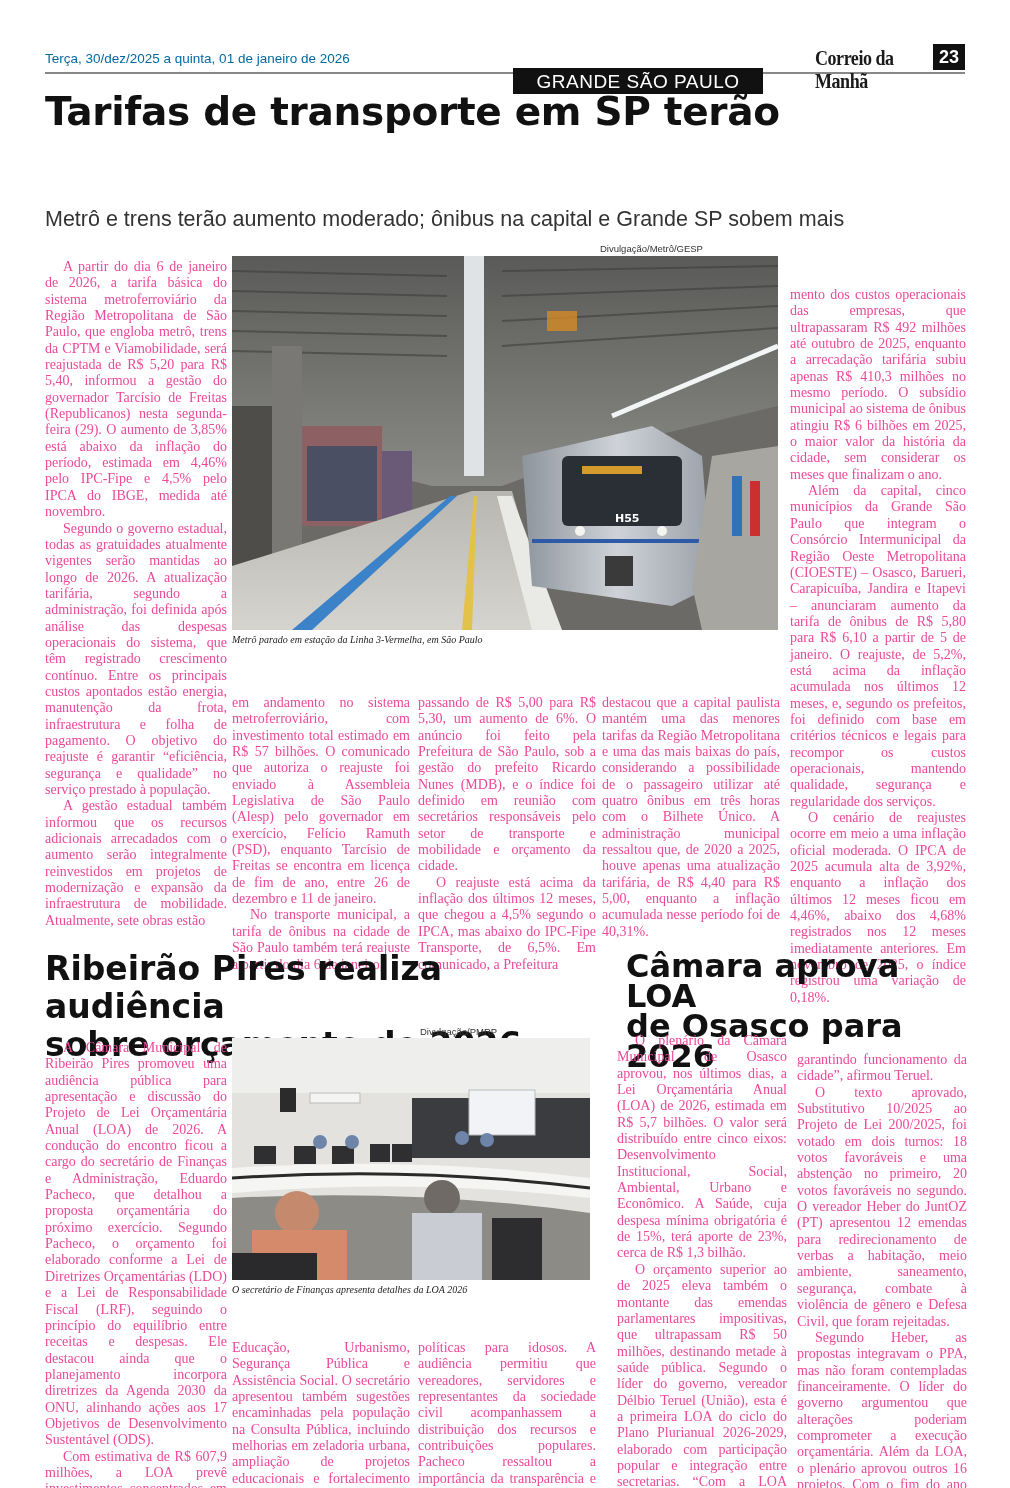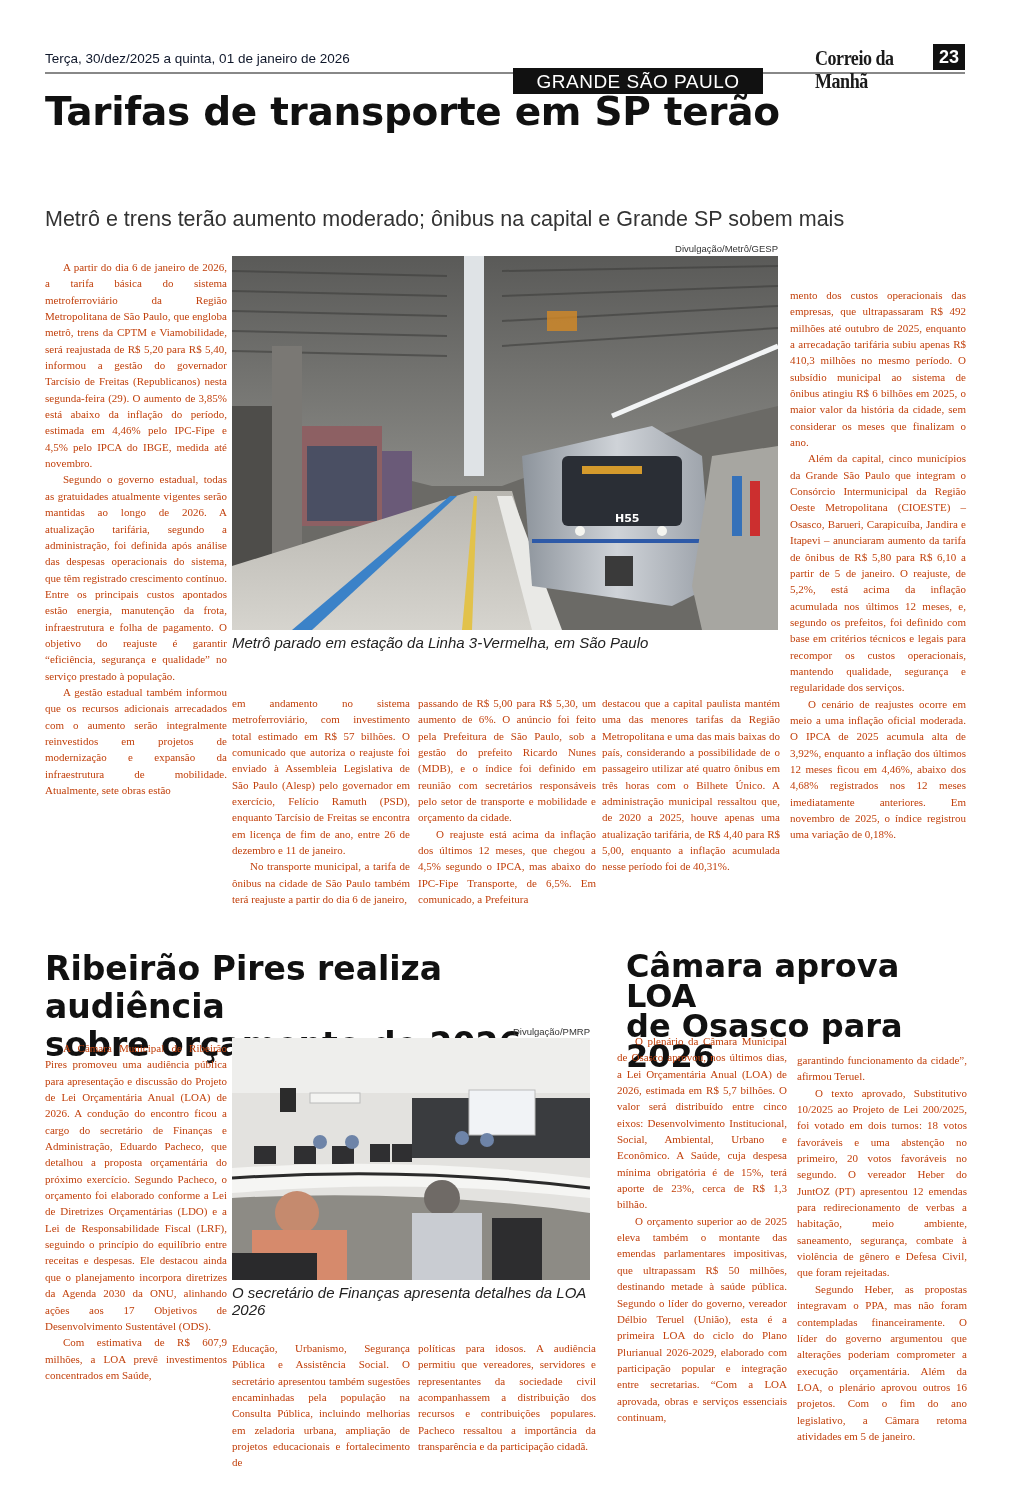--- a/index.html
+++ b/index.html
@@ -1,33 +1,33 @@
 <!DOCTYPE html>
 <html><head>
   <meta charset="utf-8">
   <style>
     * { box-sizing: border-box; margin: 0; padding: 0; }
     html, body { width: 1010px; height: 1488px; background: #ffffff; overflow: hidden; }
     body { position: relative; font-family: "DejaVu Serif", "Liberation Serif", serif; color: #1a1a1a; }
 
     .masthead { position: absolute; left: 45px; top: 44px; width: 920px; height: 30px; border-bottom: 2px solid #888; }
-    .masthead .date { position: absolute; left: 0; top: 7px; font-family: "Liberation Sans", sans-serif; font-size: 13.5px; color: #0f172a; }
+    .masthead .date { position: absolute; left: 0; top: 7px; font-family: "Liberation Sans", sans-serif; font-size: 13.5px; color: #0369a1; }
     .masthead .section { position: absolute; left: 468px; top: 0; width: 250px; height: 26px; background: #111; color: #fff; font-family: "Liberation Sans", sans-serif; font-size: 19px; text-align: center; line-height: 27px; letter-spacing: 0.5px; margin-top: 24px; }
     .masthead .paper { position: absolute; left: 770px; top: 3px; font-family: "Liberation Serif", serif; font-weight: bold; font-size: 20px; letter-spacing: -0.5px; transform: scaleX(0.9); transform-origin: left; }
     .masthead .page { position: absolute; right: 0; top: 0; width: 32px; height: 26px; background: #111; color: #fff; font-family: "Liberation Sans", sans-serif; font-weight: bold; font-size: 18px; text-align: center; line-height: 27px; }
 
     .headline { position: absolute; left: 45px; top: 84px; width: 920px; font-family: "DejaVu Sans", sans-serif; font-size: 39px; line-height: 56px; color: #111; letter-spacing: -0.3px; }
     .subhead { position: absolute; left: 45px; top: 207px; width: 920px; font-family: "Liberation Sans", sans-serif; font-size: 21.5px; color: #333; }
 
-    .col { position: absolute; font-family: "Liberation Serif", serif; font-size: 11px; line-height: 16.35px; text-align: justify; hyphens: auto; color: #c2410c; }
+    .col { position: absolute; font-family: "Liberation Serif", serif; font-size: 14px; line-height: 16.35px; text-align: justify; hyphens: auto; color: #ec4899; }
     .col p { text-indent: 18px; }
     .col p.noindent { text-indent: 0; margin-top: 28px; }
 
-    .credit { position: absolute; font-family: "Liberation Sans", sans-serif; font-size: 9.5px; color: #333; text-align: right; }
-    .caption { position: absolute; font-family: Liberation Sans, sans-serif; font-style: italic; font-size: 15px; color: #222; }
+    .credit { position: absolute; font-family: "Liberation Sans", sans-serif; font-size: 9.5px; color: #333; text-align: left; }
+    .caption { position: absolute; font-family: Liberation Serif, serif; font-style: italic; font-size: 10px; color: #222; }
 
     .photo { position: absolute; overflow: hidden; }
 
     .h2 { position: absolute; font-family: "DejaVu Sans", sans-serif; color: #111; }
   </style>
 </head>
 <body>
 
 <div class="masthead">
   <span class="date">Terça, 30/dez/2025 a quinta, 01 de janeiro de 2026</span>

